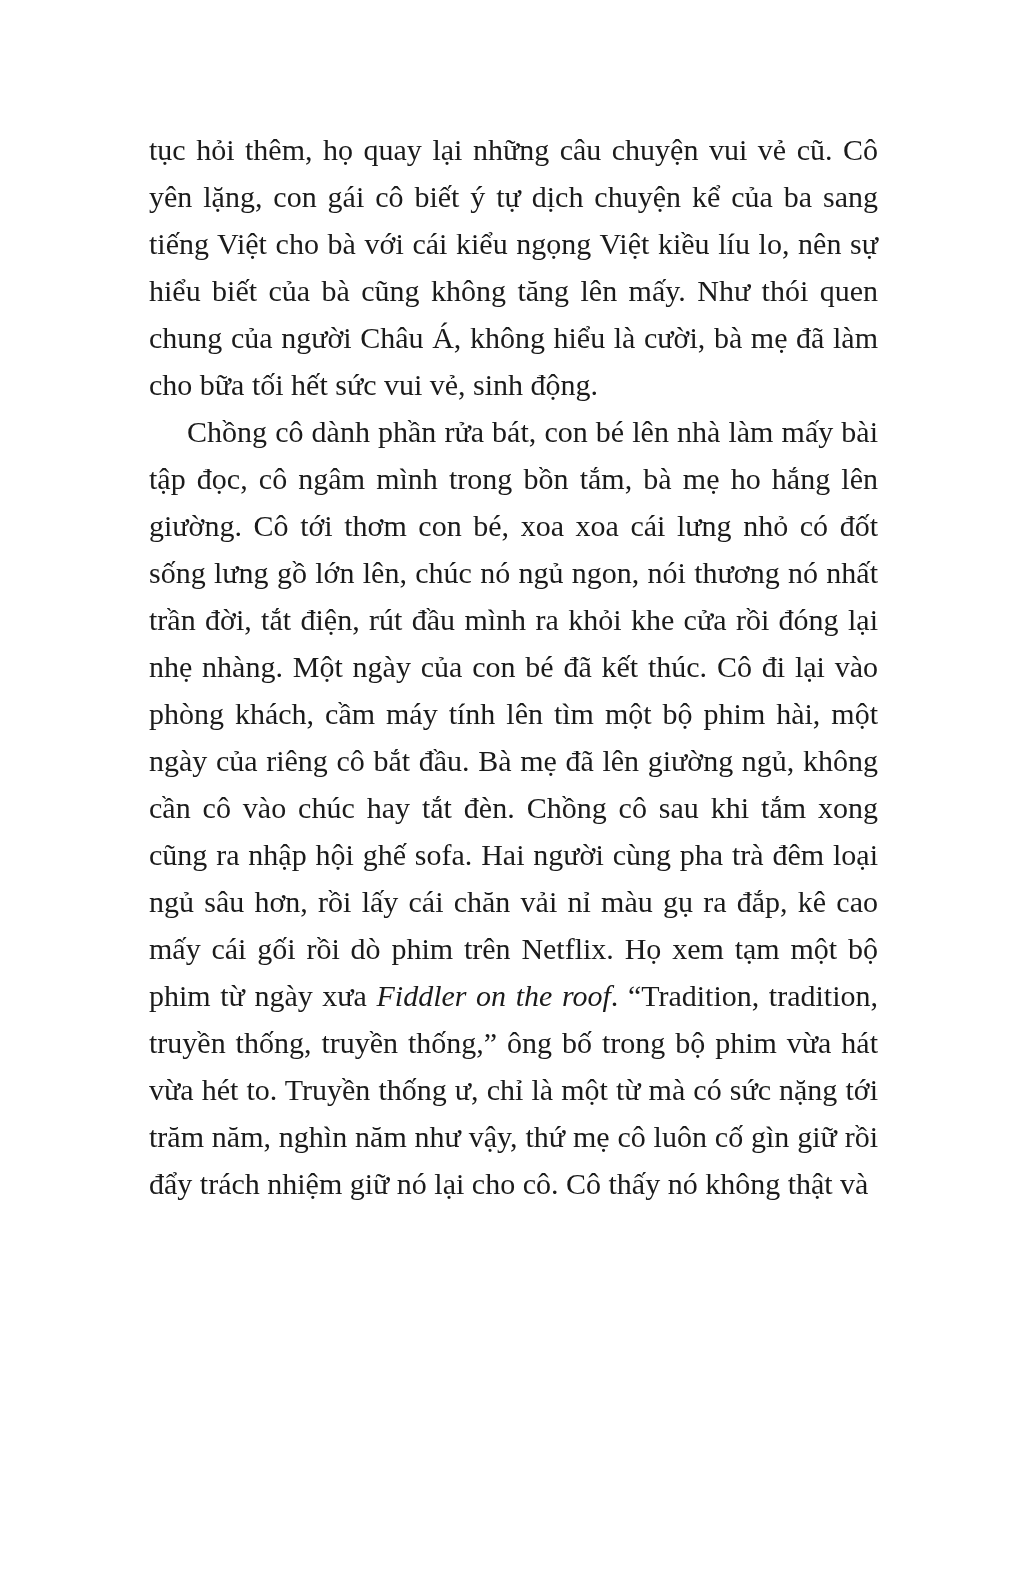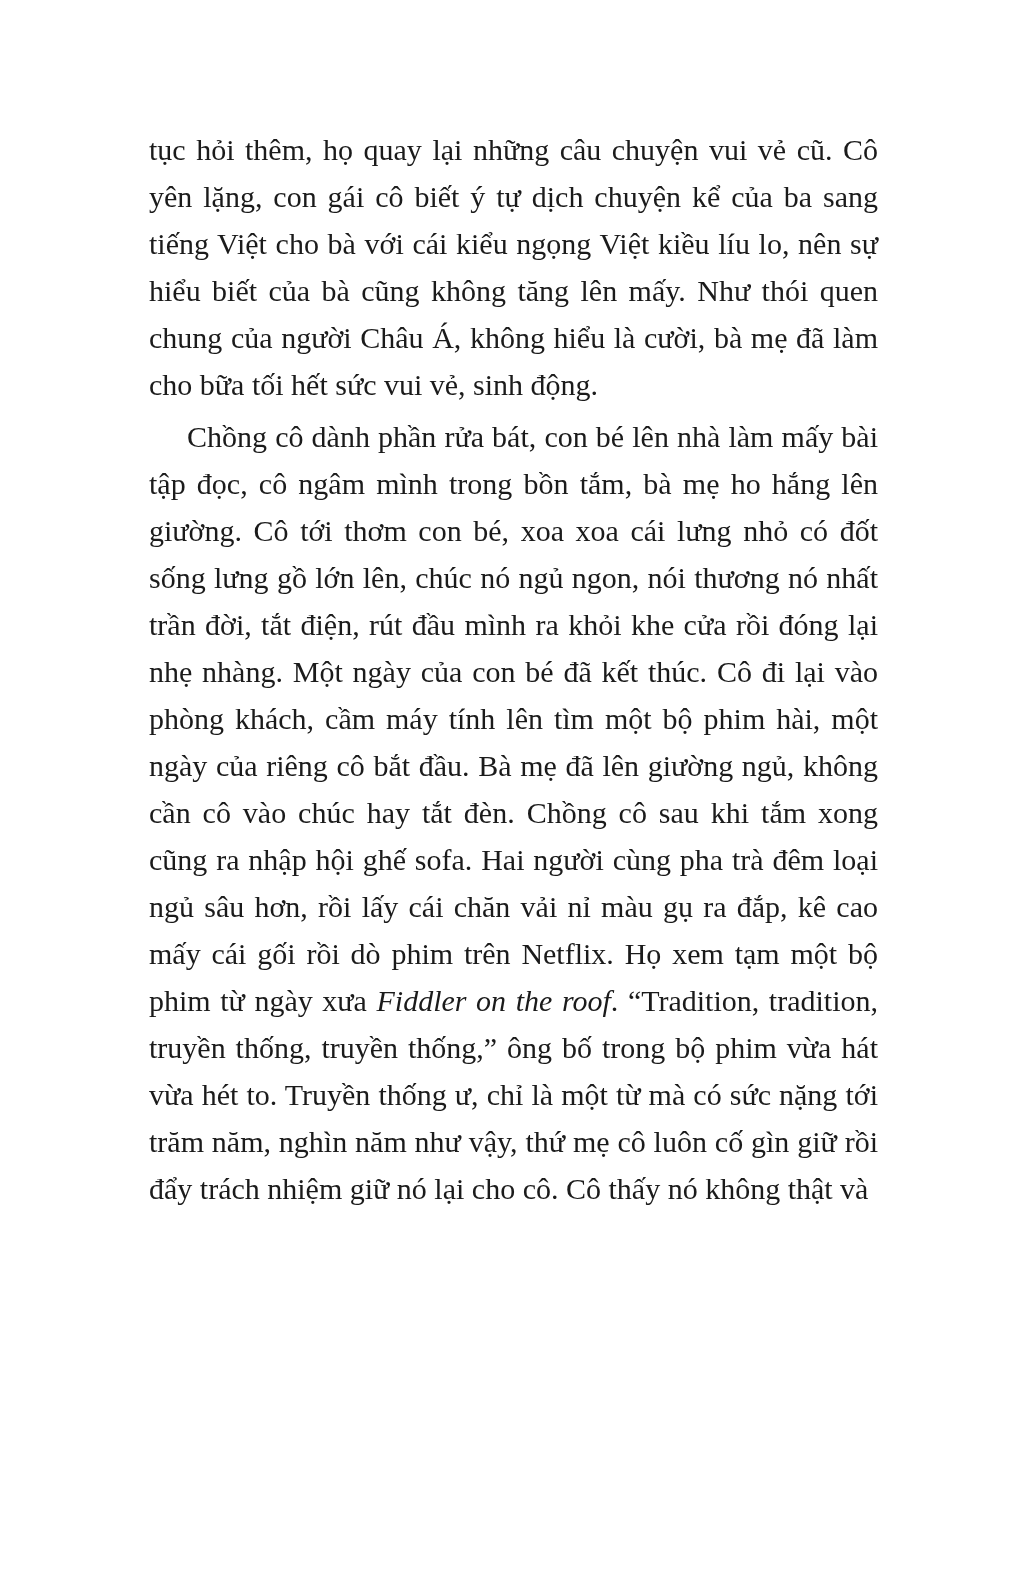--- a/index.html
+++ b/index.html
@@ -23,21 +23,20 @@
     color: #1b1b1b;
     font-size: 30px;
     line-height: 47px;
     text-align: justify;
     text-justify: inter-word;
   }
   .para {
     margin: 0;
   }
   .para.indent {
-    margin-top: 5px;
     text-indent: 38px;
   }
   .para em {
     font-style: italic;
   }
   .footer {
     position: absolute;
     left: 152px;
     top: 1444px;
     display: flex;

